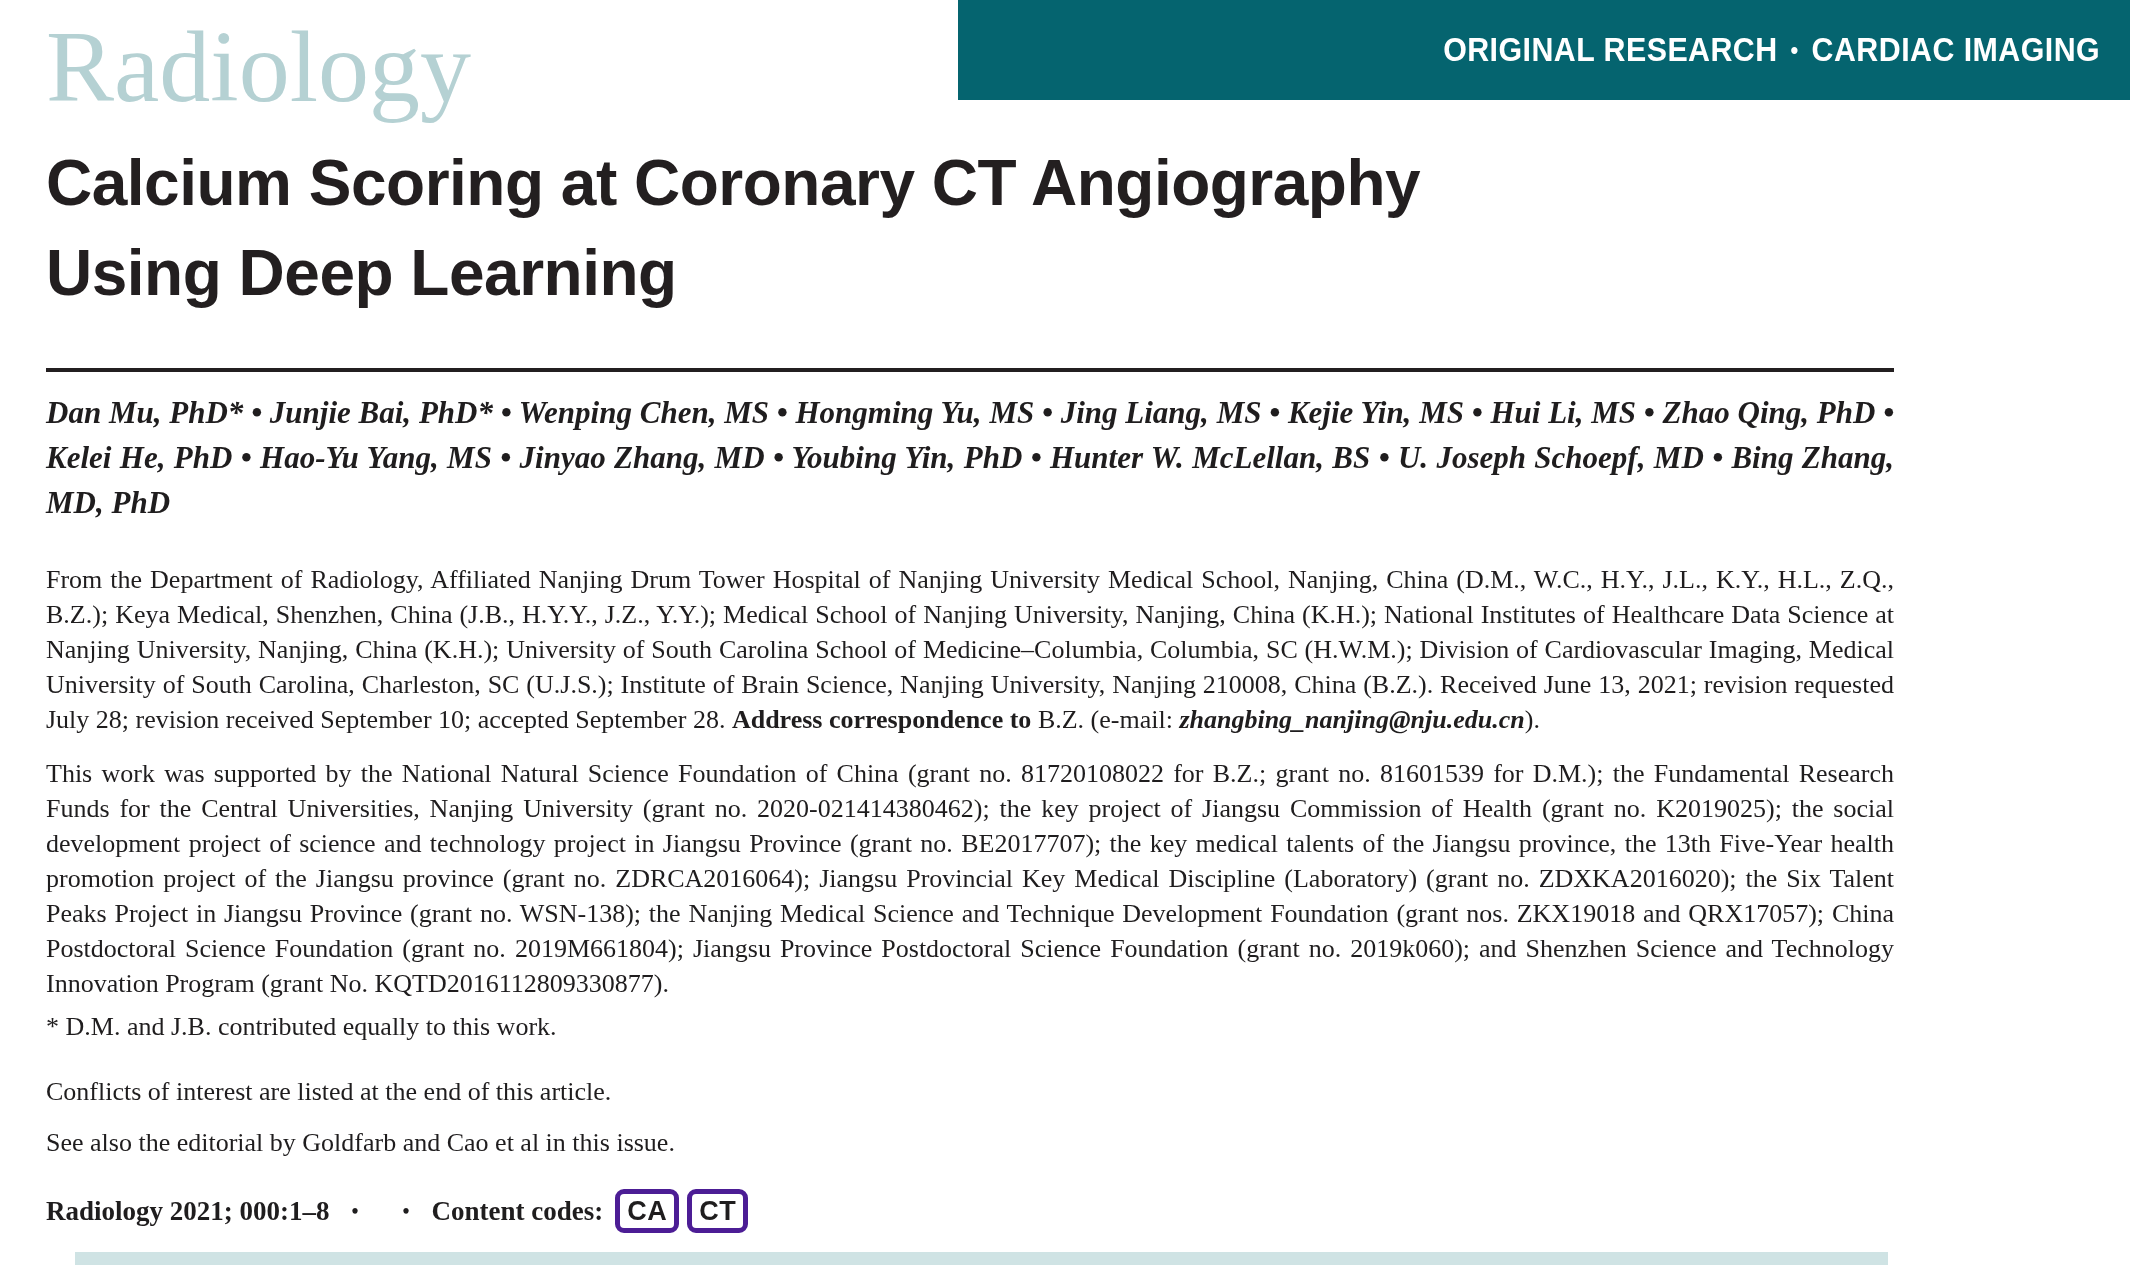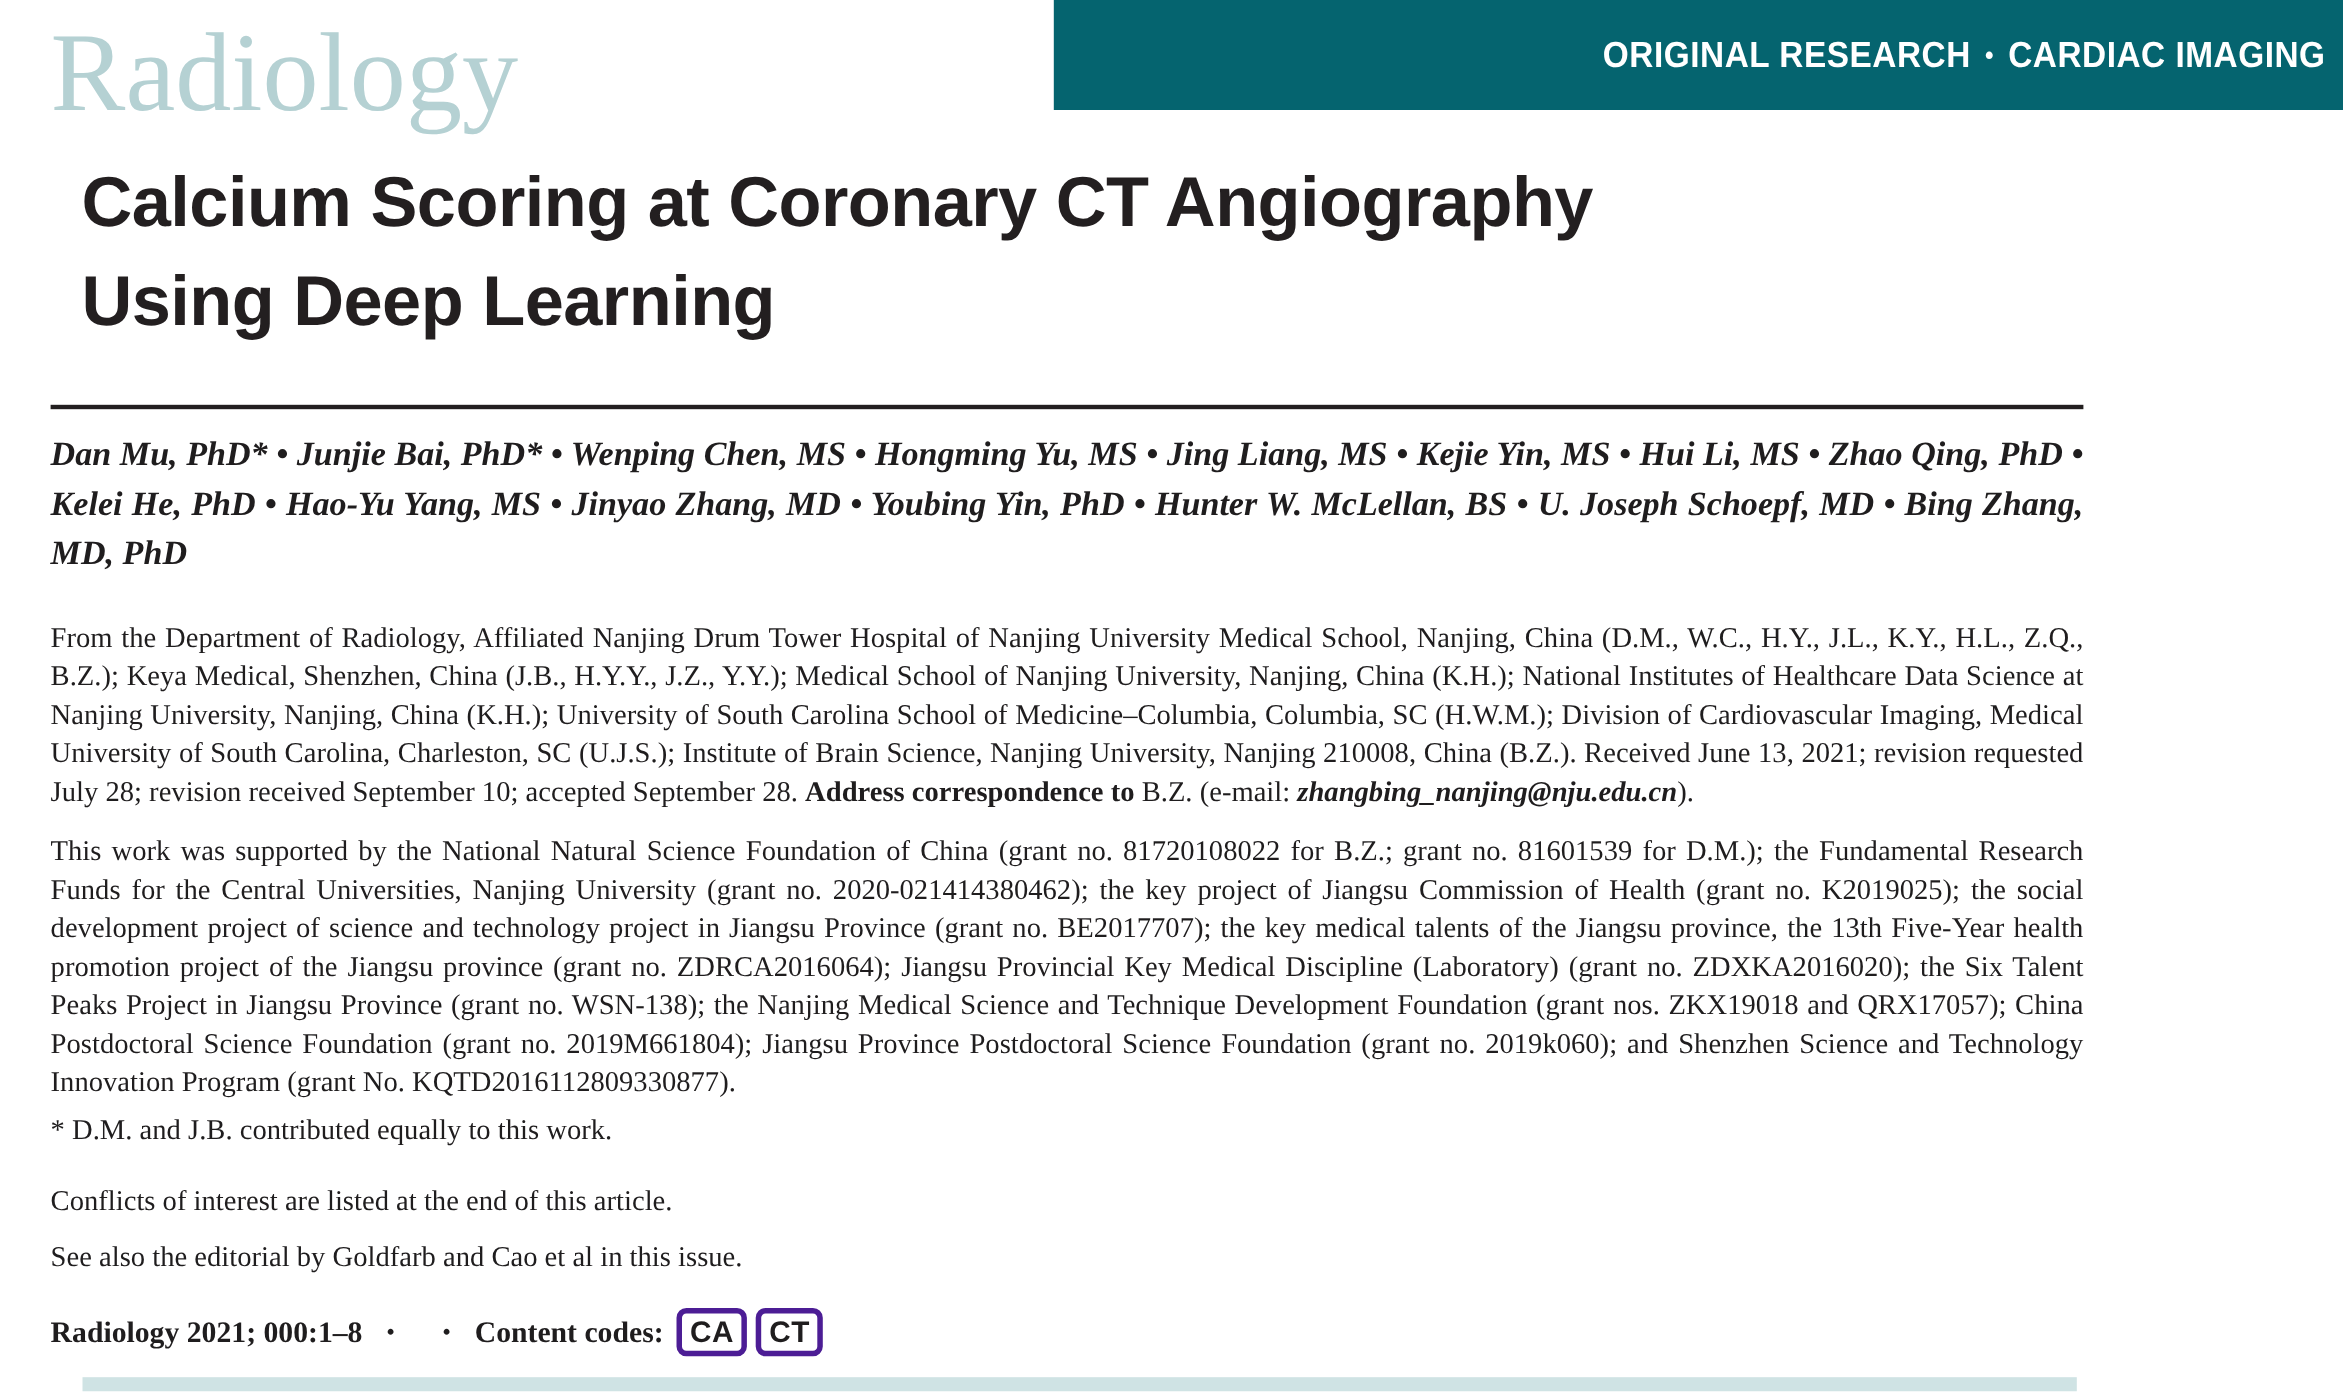--- a/index.html
+++ b/index.html
@@ -10,34 +10,34 @@
     position: absolute; top: 8px; left: 46px;
     font-family: "Liberation Serif", serif;
     font-size: 102px; font-weight: normal;
     color: #b5d1d3; letter-spacing: 0px; text-align: right;
   }
 
   .banner {
     position: absolute; top: 0; left: 958px; width: 1172px; height: 100px;
     background: #05646f;
     display: flex; align-items: center; justify-content: flex-end;
-    padding-right: 16px;
+    padding-right: 30px;
   }
   .banner-inner {
     display: inline-block;
     transform: scaleX(0.92); transform-origin: right center;
     font-family: "Liberation Sans", sans-serif; font-weight: bold;
     color: #ffffff; font-size: 33px; letter-spacing: 0.5px; white-space: nowrap;
   }
   .banner-bullet { font-size: 24px; margin: 0 14px; vertical-align: 3px; }
 
   .article-title {
     position: absolute; top: 138px; left: 46px; width: 1560px;
     font-family: "Liberation Sans", sans-serif; font-weight: bold;
-    font-size: 64px; line-height: 90px; color: #231f20; letter-spacing: -0.5px; margin-left: 28px;
+    font-size: 64px; line-height: 90px; color: #231f20; letter-spacing: -0.5px;
   }
 
   .title-rule {
     position: absolute; top: 368px; left: 46px; width: 1848px; height: 4px;
     background: #231f20;
   }
 
   .author-list {
     position: absolute; top: 390px; left: 46px; width: 1848px;
     font-family: "Liberation Serif", serif; font-style: italic; font-weight: bold;

